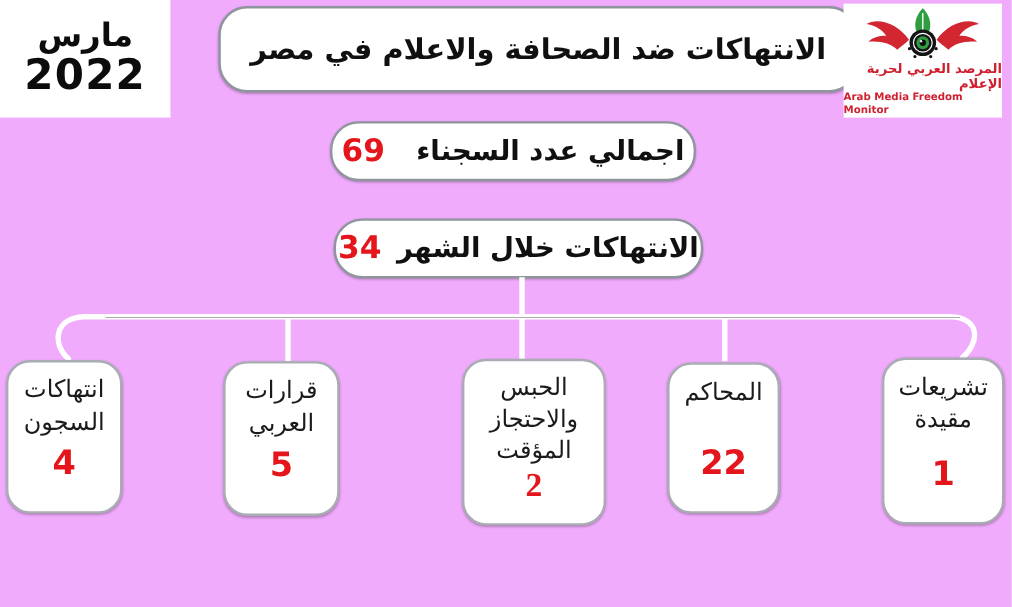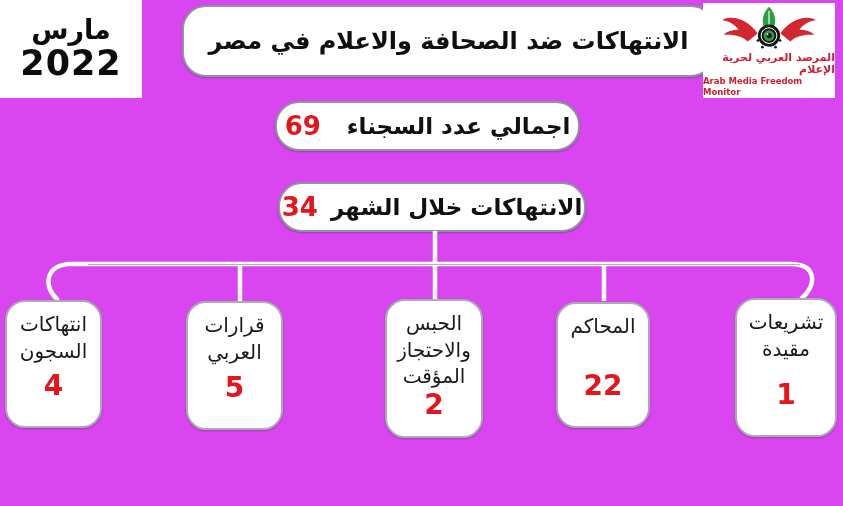--- a/index.html
+++ b/index.html
@@ -37,28 +37,28 @@
   
   .tree{position:absolute;left:0;top:230px;width:843px;height:80px;}
 
   
   .branch{border-radius:20px;border:2px solid #a9adb3;display:flex;flex-direction:column;
     align-items:center;padding:9px 2px 24px 2px;box-shadow:0 1px 2px rgba(0,0,0,.25);}
   .branch .line{font-size:20px;color:#1a1a1a;line-height:1.33;white-space:nowrap;}
   .branch .val{font-size:28px;font-weight:bold;color:#e4151b;margin-top:auto;line-height:1.1;}
   .b1{left:5px;top:300px;width:97px;height:128px;}
   .b2{left:186px;top:301px;width:97px;height:129px;justify-content:space-between;}
-  .b3{left:385px;top:299px;width:98px;height:139px;}
+  .b3{left:385px;top:299px;width:120px;height:139px;font-family:Liberation Serif, serif;}
   .b4{left:556px;top:302px;width:94px;height:126px;}
   .b5{left:735px;top:298px;width:102px;height:139px;}
 </style>
 </head>
 <body>
 
-<div class="stage" style="background: #d946ef;">
+<div class="stage" style="background: #f0abfc;">
 
   <div class="white-box date-box">
     <div class="date-month">مارس</div>
     <div class="date-year">2022</div>
   </div>
 
   <div class="white-box title-box" dir="rtl">الانتهاكات ضد الصحافة والاعلام في مصر</div>
 
   <div class="white-box logo-box">
     <svg width="118" height="56" viewBox="0 0 120 58">

